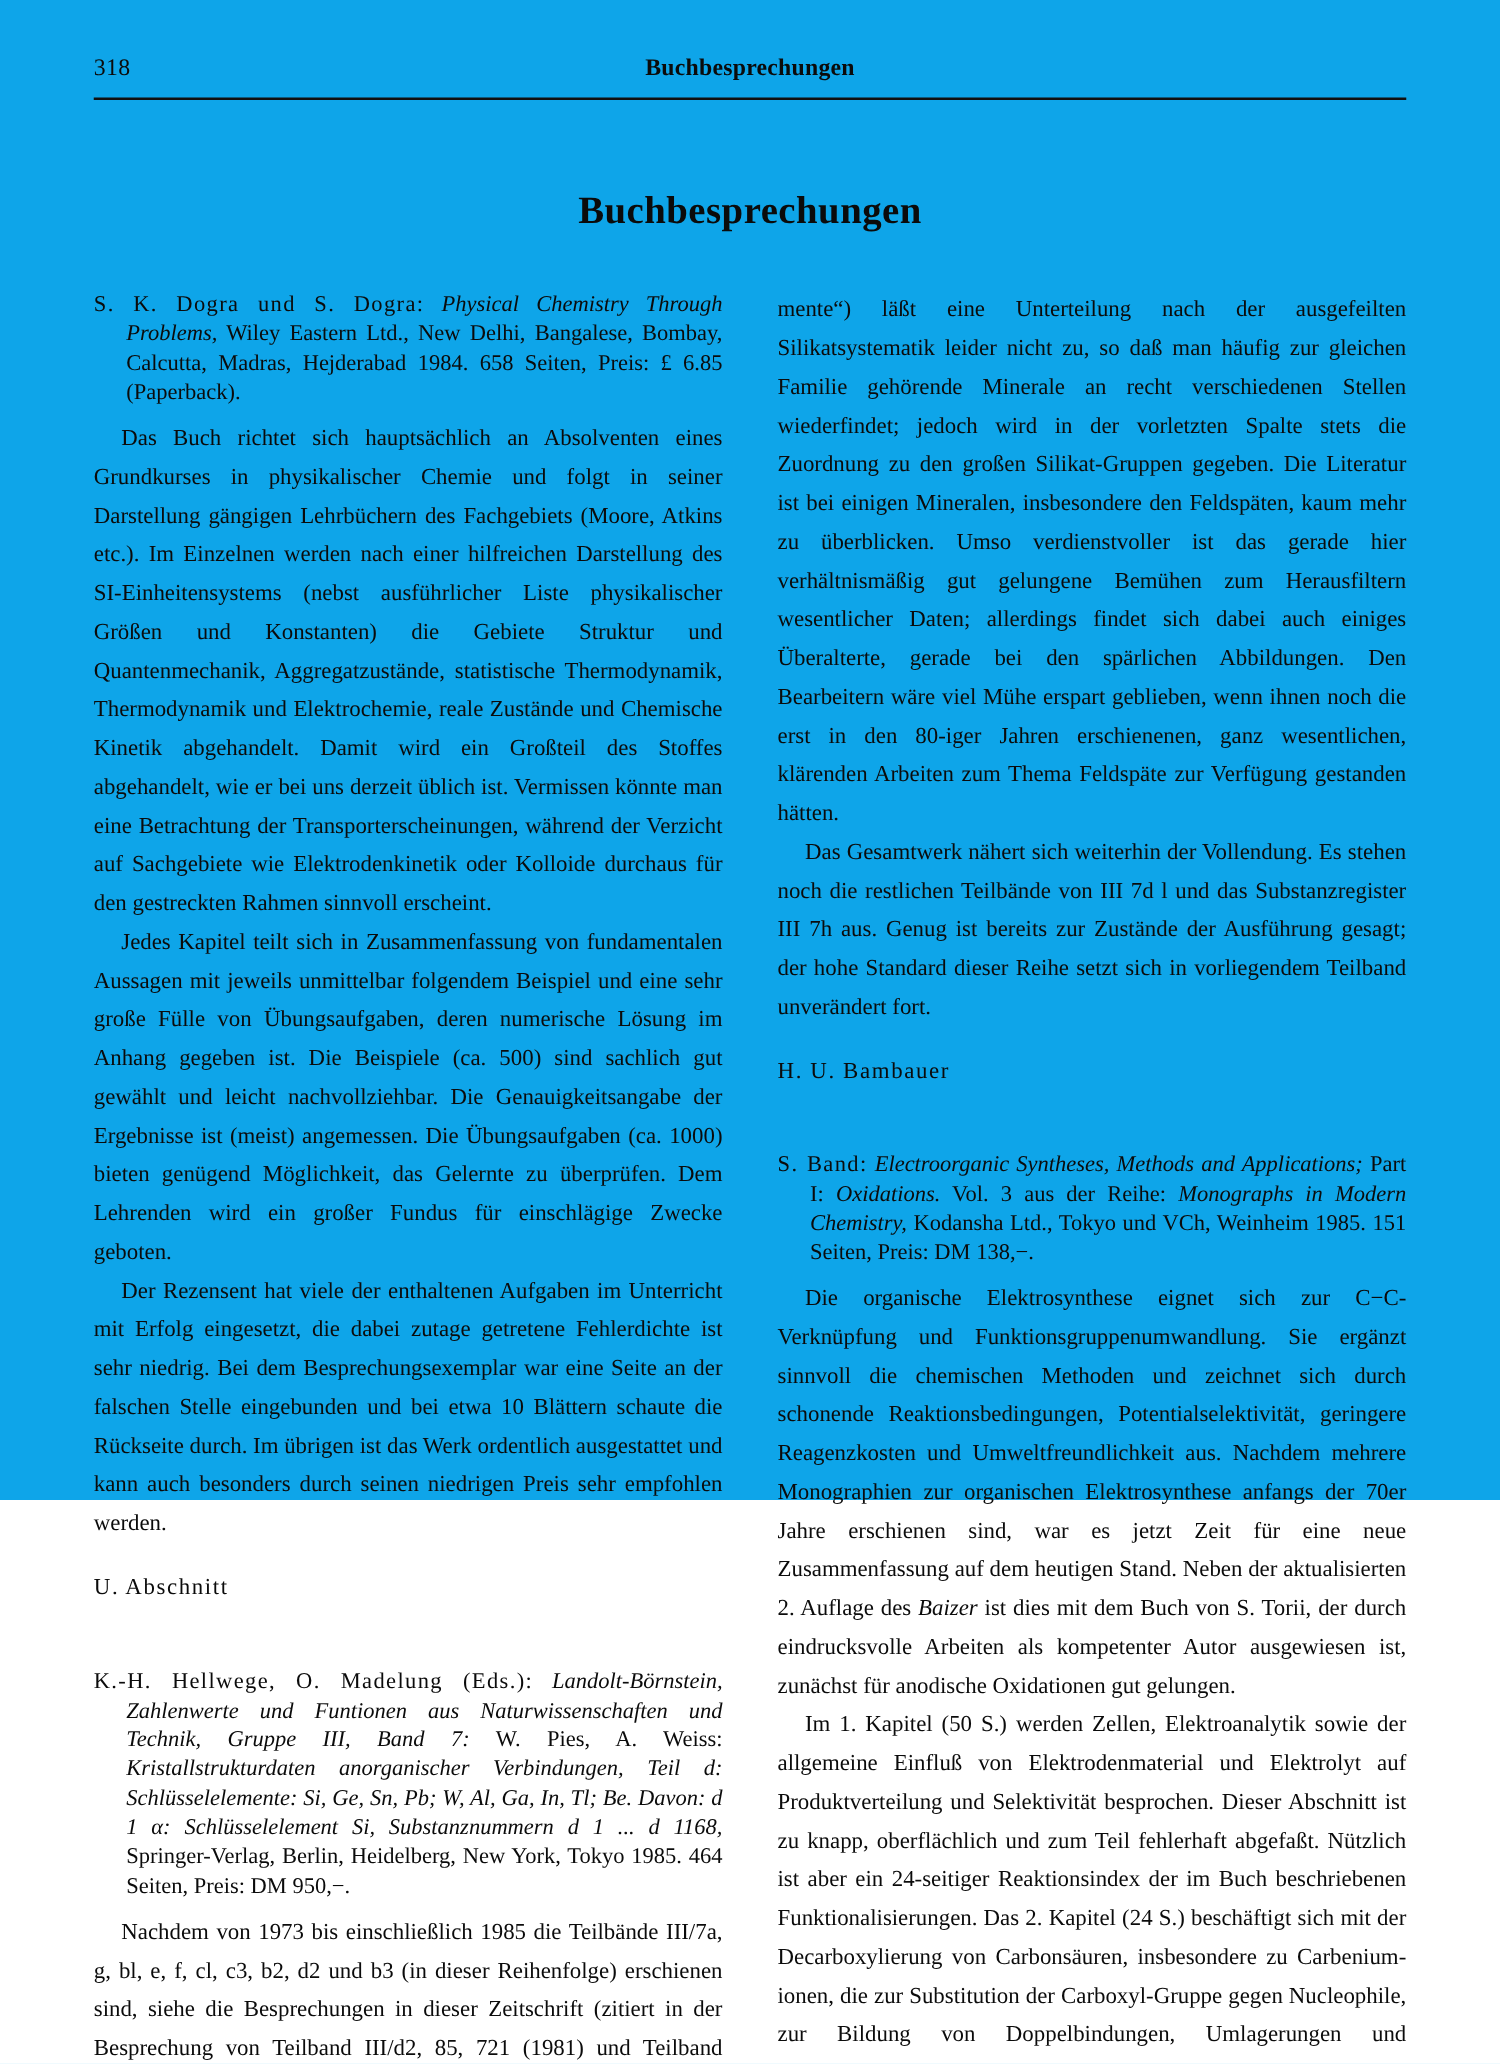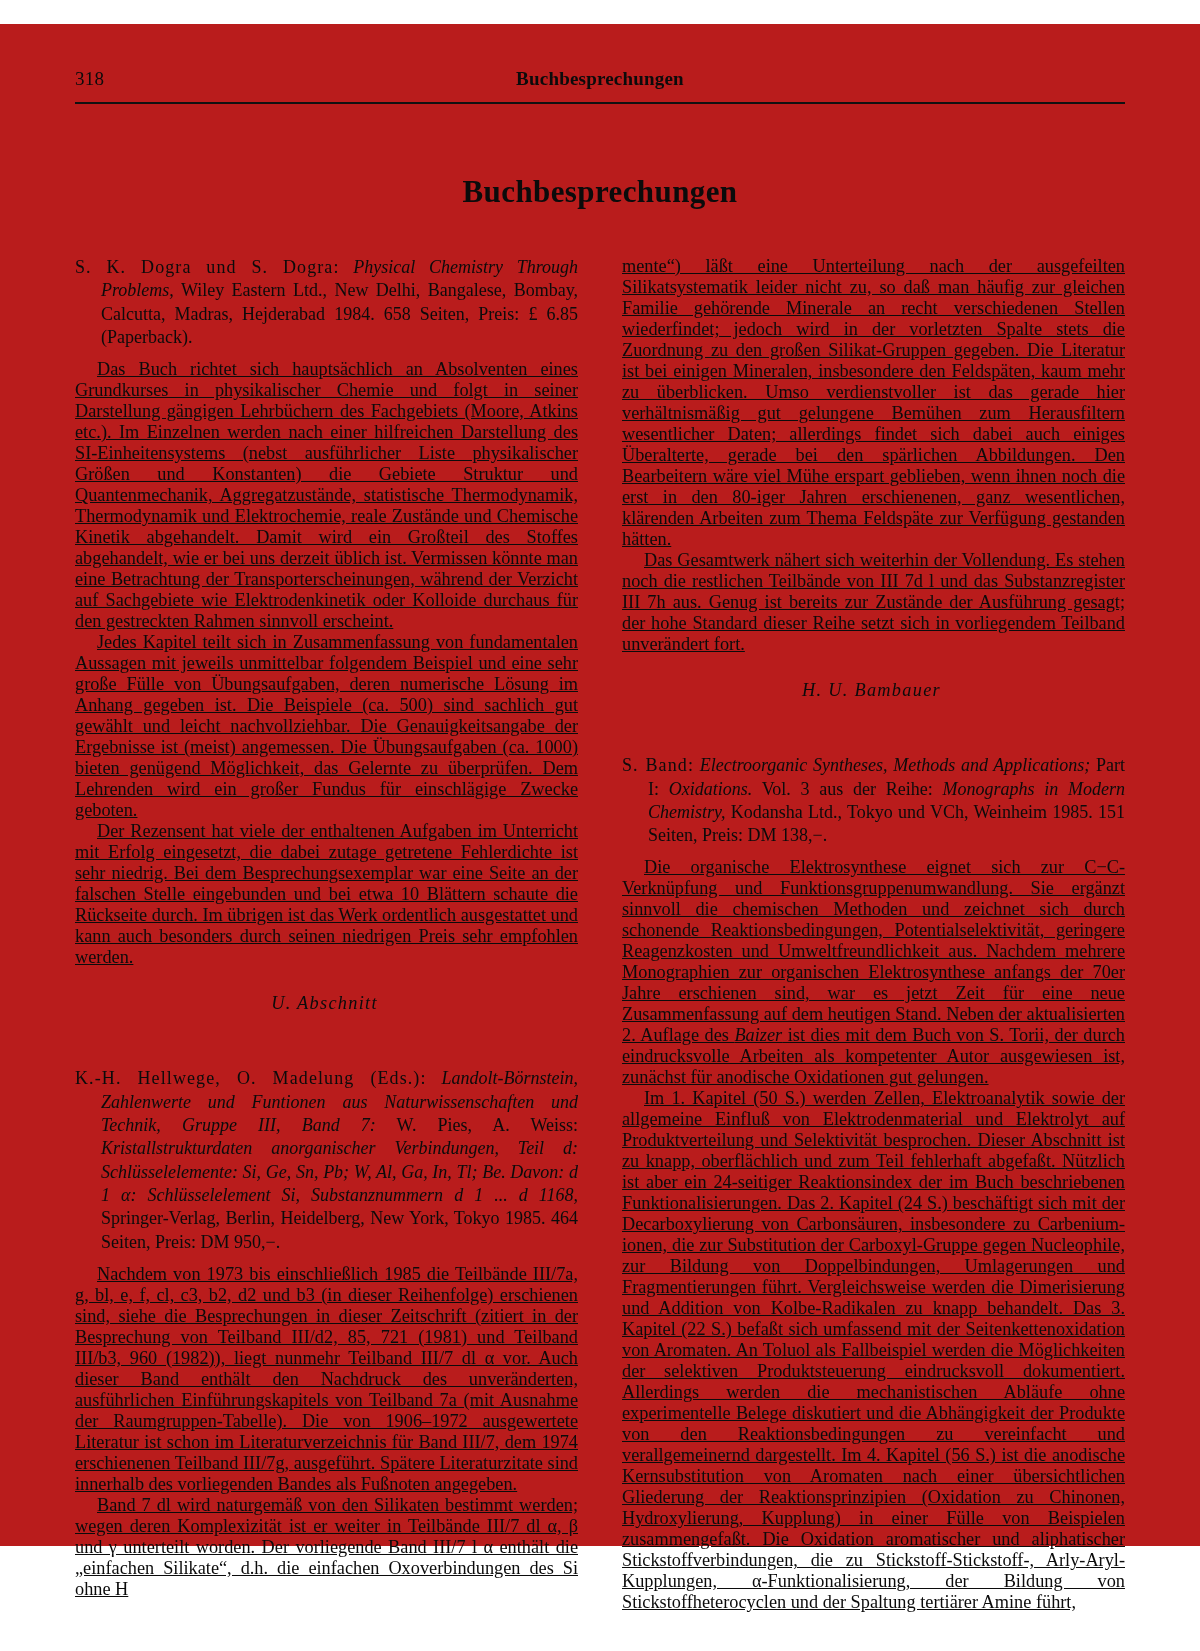--- a/index.html
+++ b/index.html
@@ -12,23 +12,22 @@
     height: 1651px;
     font-family: "Liberation Serif", "DejaVu Serif", serif;
     color: #0b0b0b;
     position: relative;
     overflow: hidden;
   }
   .page {
     position: absolute;
     left: 0; top: 0;
     width: 1200px;
-    height: 1522px;
-    background: #b91c1c;
-    margin-top: 24px;
+    height: 1200px;
+    background: #0ea5e9;
   }
 
   
   .runhead {
     position: absolute;
     left: 75px;
     top: 44px;
     width: 1050px;
     height: 34px;
   }
@@ -95,38 +94,36 @@
     text-indent: -26px;
     margin: 0;
     hyphens: manual;
   }
   .ref .au {
     letter-spacing: 1.1px;
   }
 
   p.body {
     font-size: 18.3px;
-    line-height: 21px;
+    line-height: 31px;
     text-align: justify;
     text-justify: inter-word;
     margin: 0;
     text-indent: 22px;
     hyphens: manual;
-    text-decoration: underline;
   }
   p.body.first { margin-top: 10px; }
 
   .sig {
     font-size: 18.3px;
     line-height: 23.3px;
-    text-align: center;
+    text-align: left;
     letter-spacing: 1.3px;
     margin: 24px 0 0 0;
     padding-right: 4px;
-    font-style: italic;
   }
 
   .gap-after-sig { height: 52px; }
 
   i, .it { font-style: italic; }
 </style>
 </head>
 <body>
 
 <div class="page">

